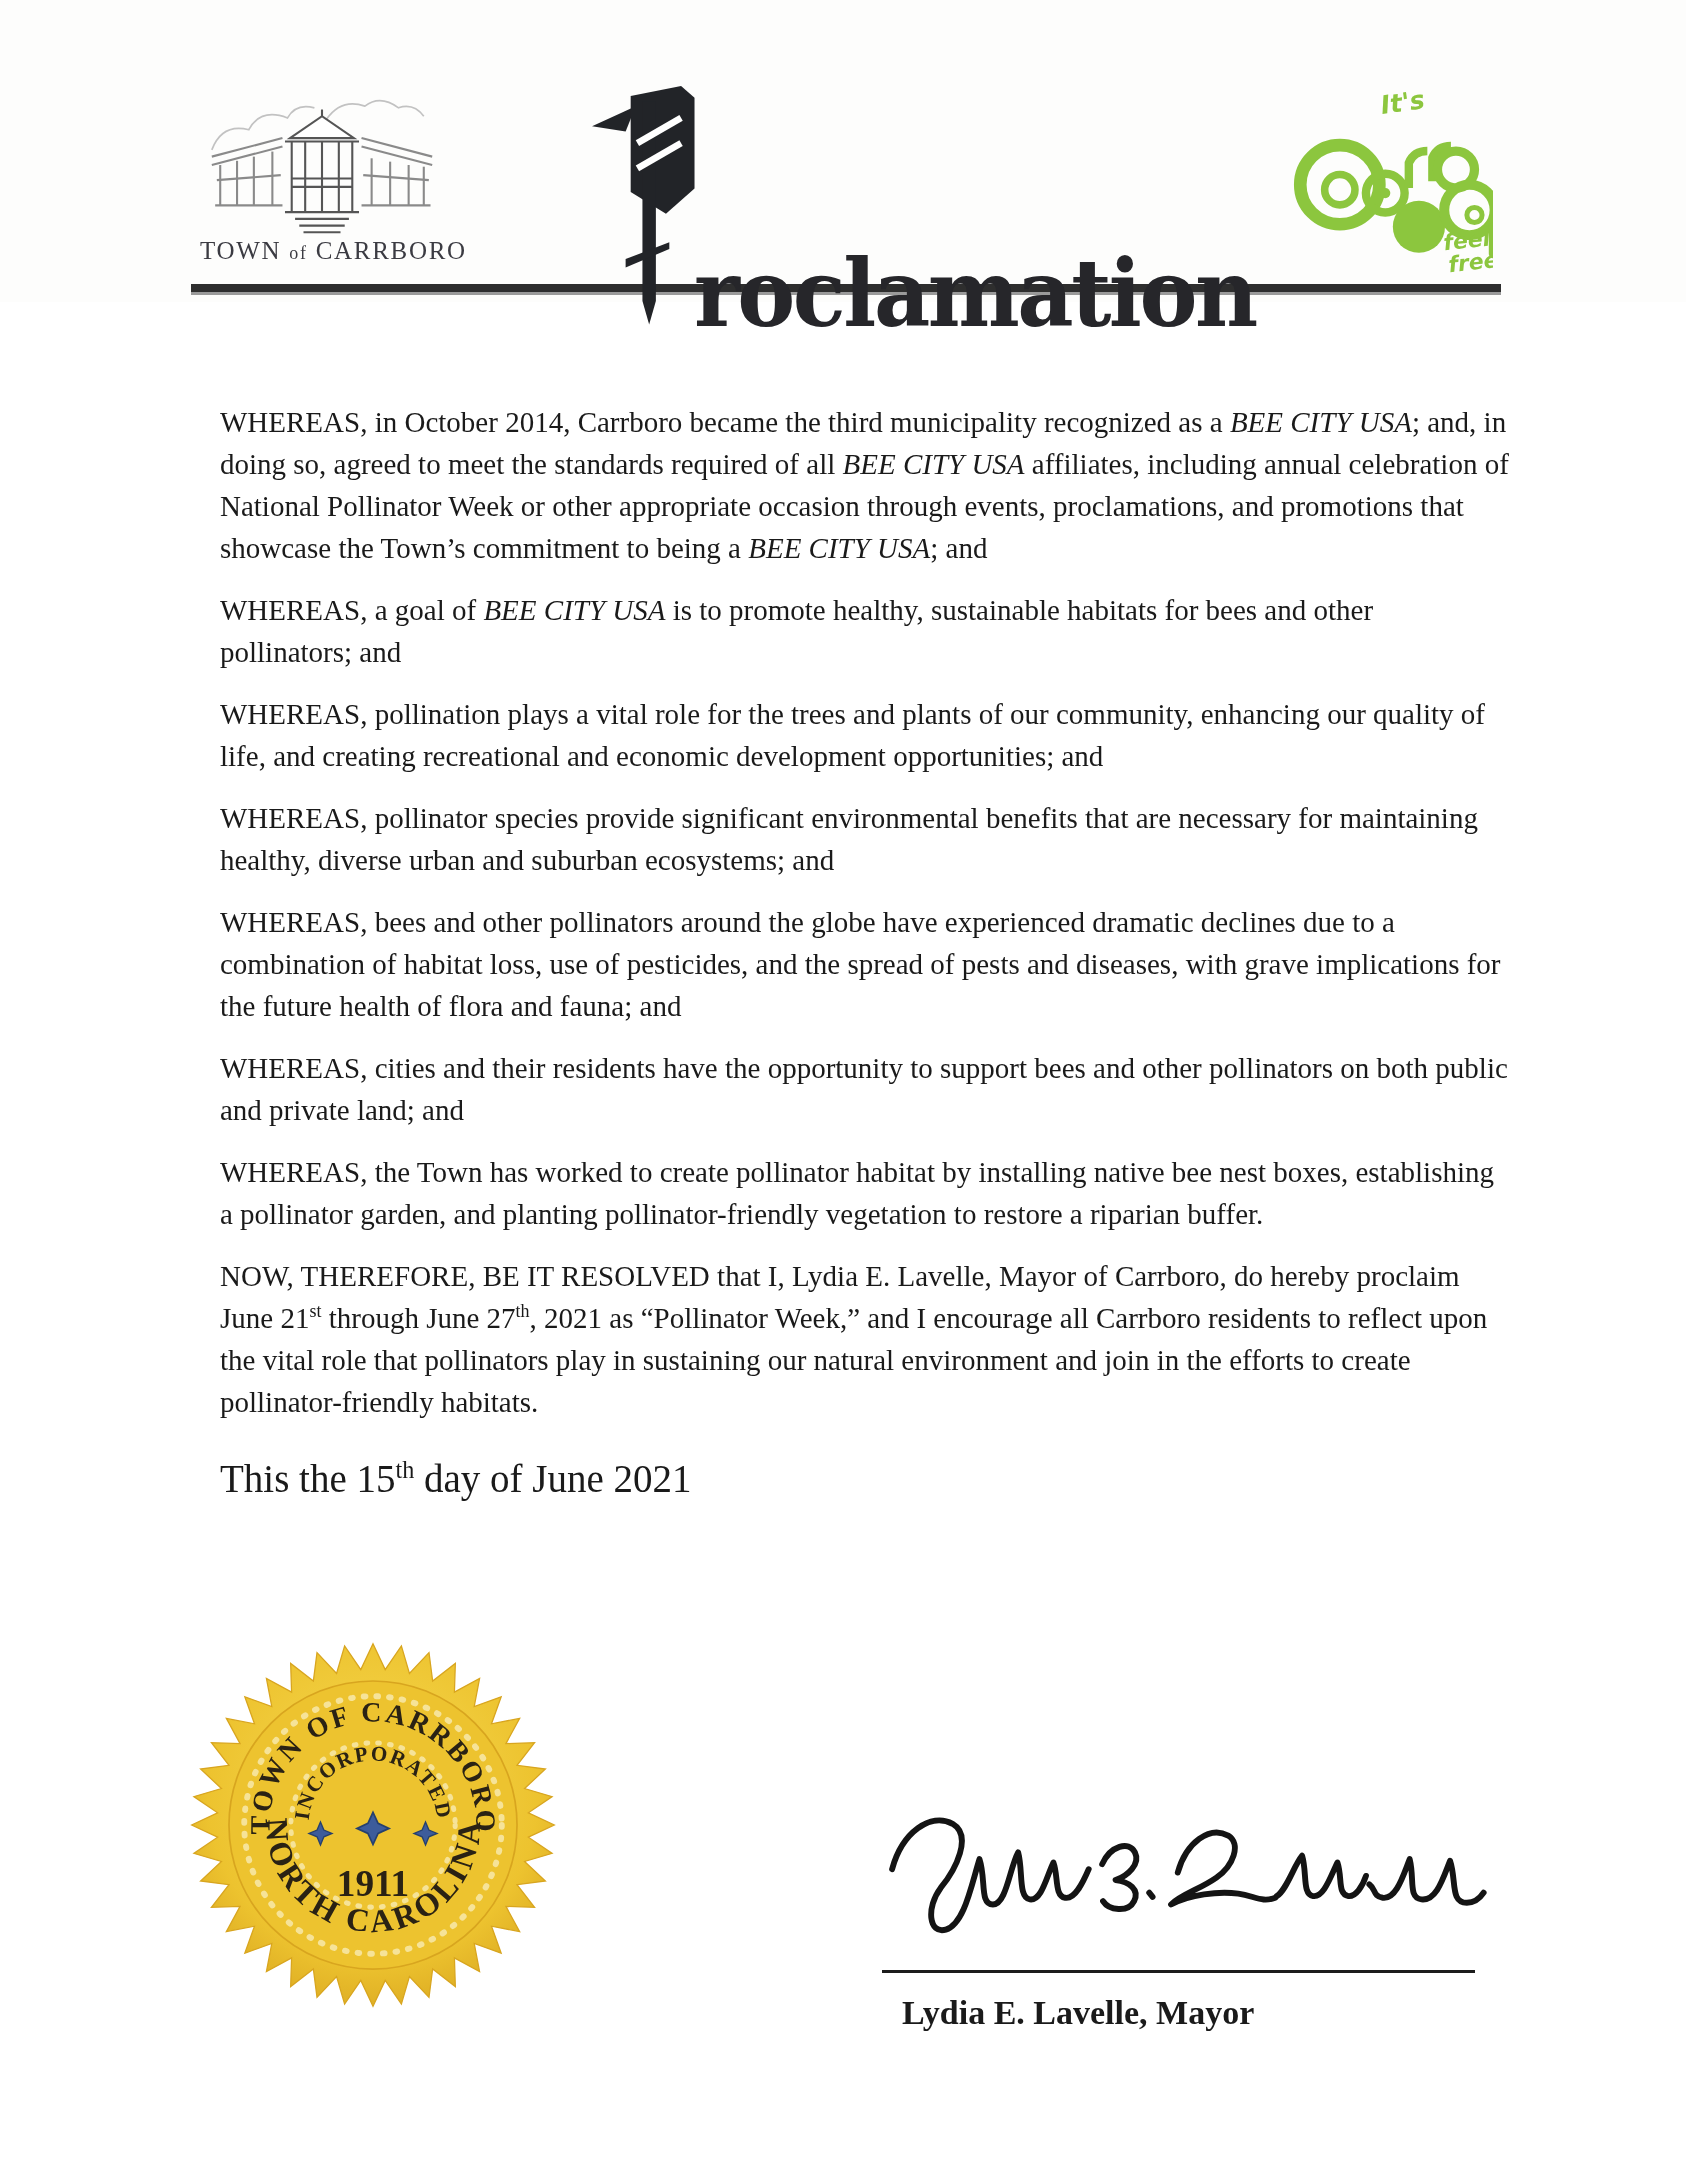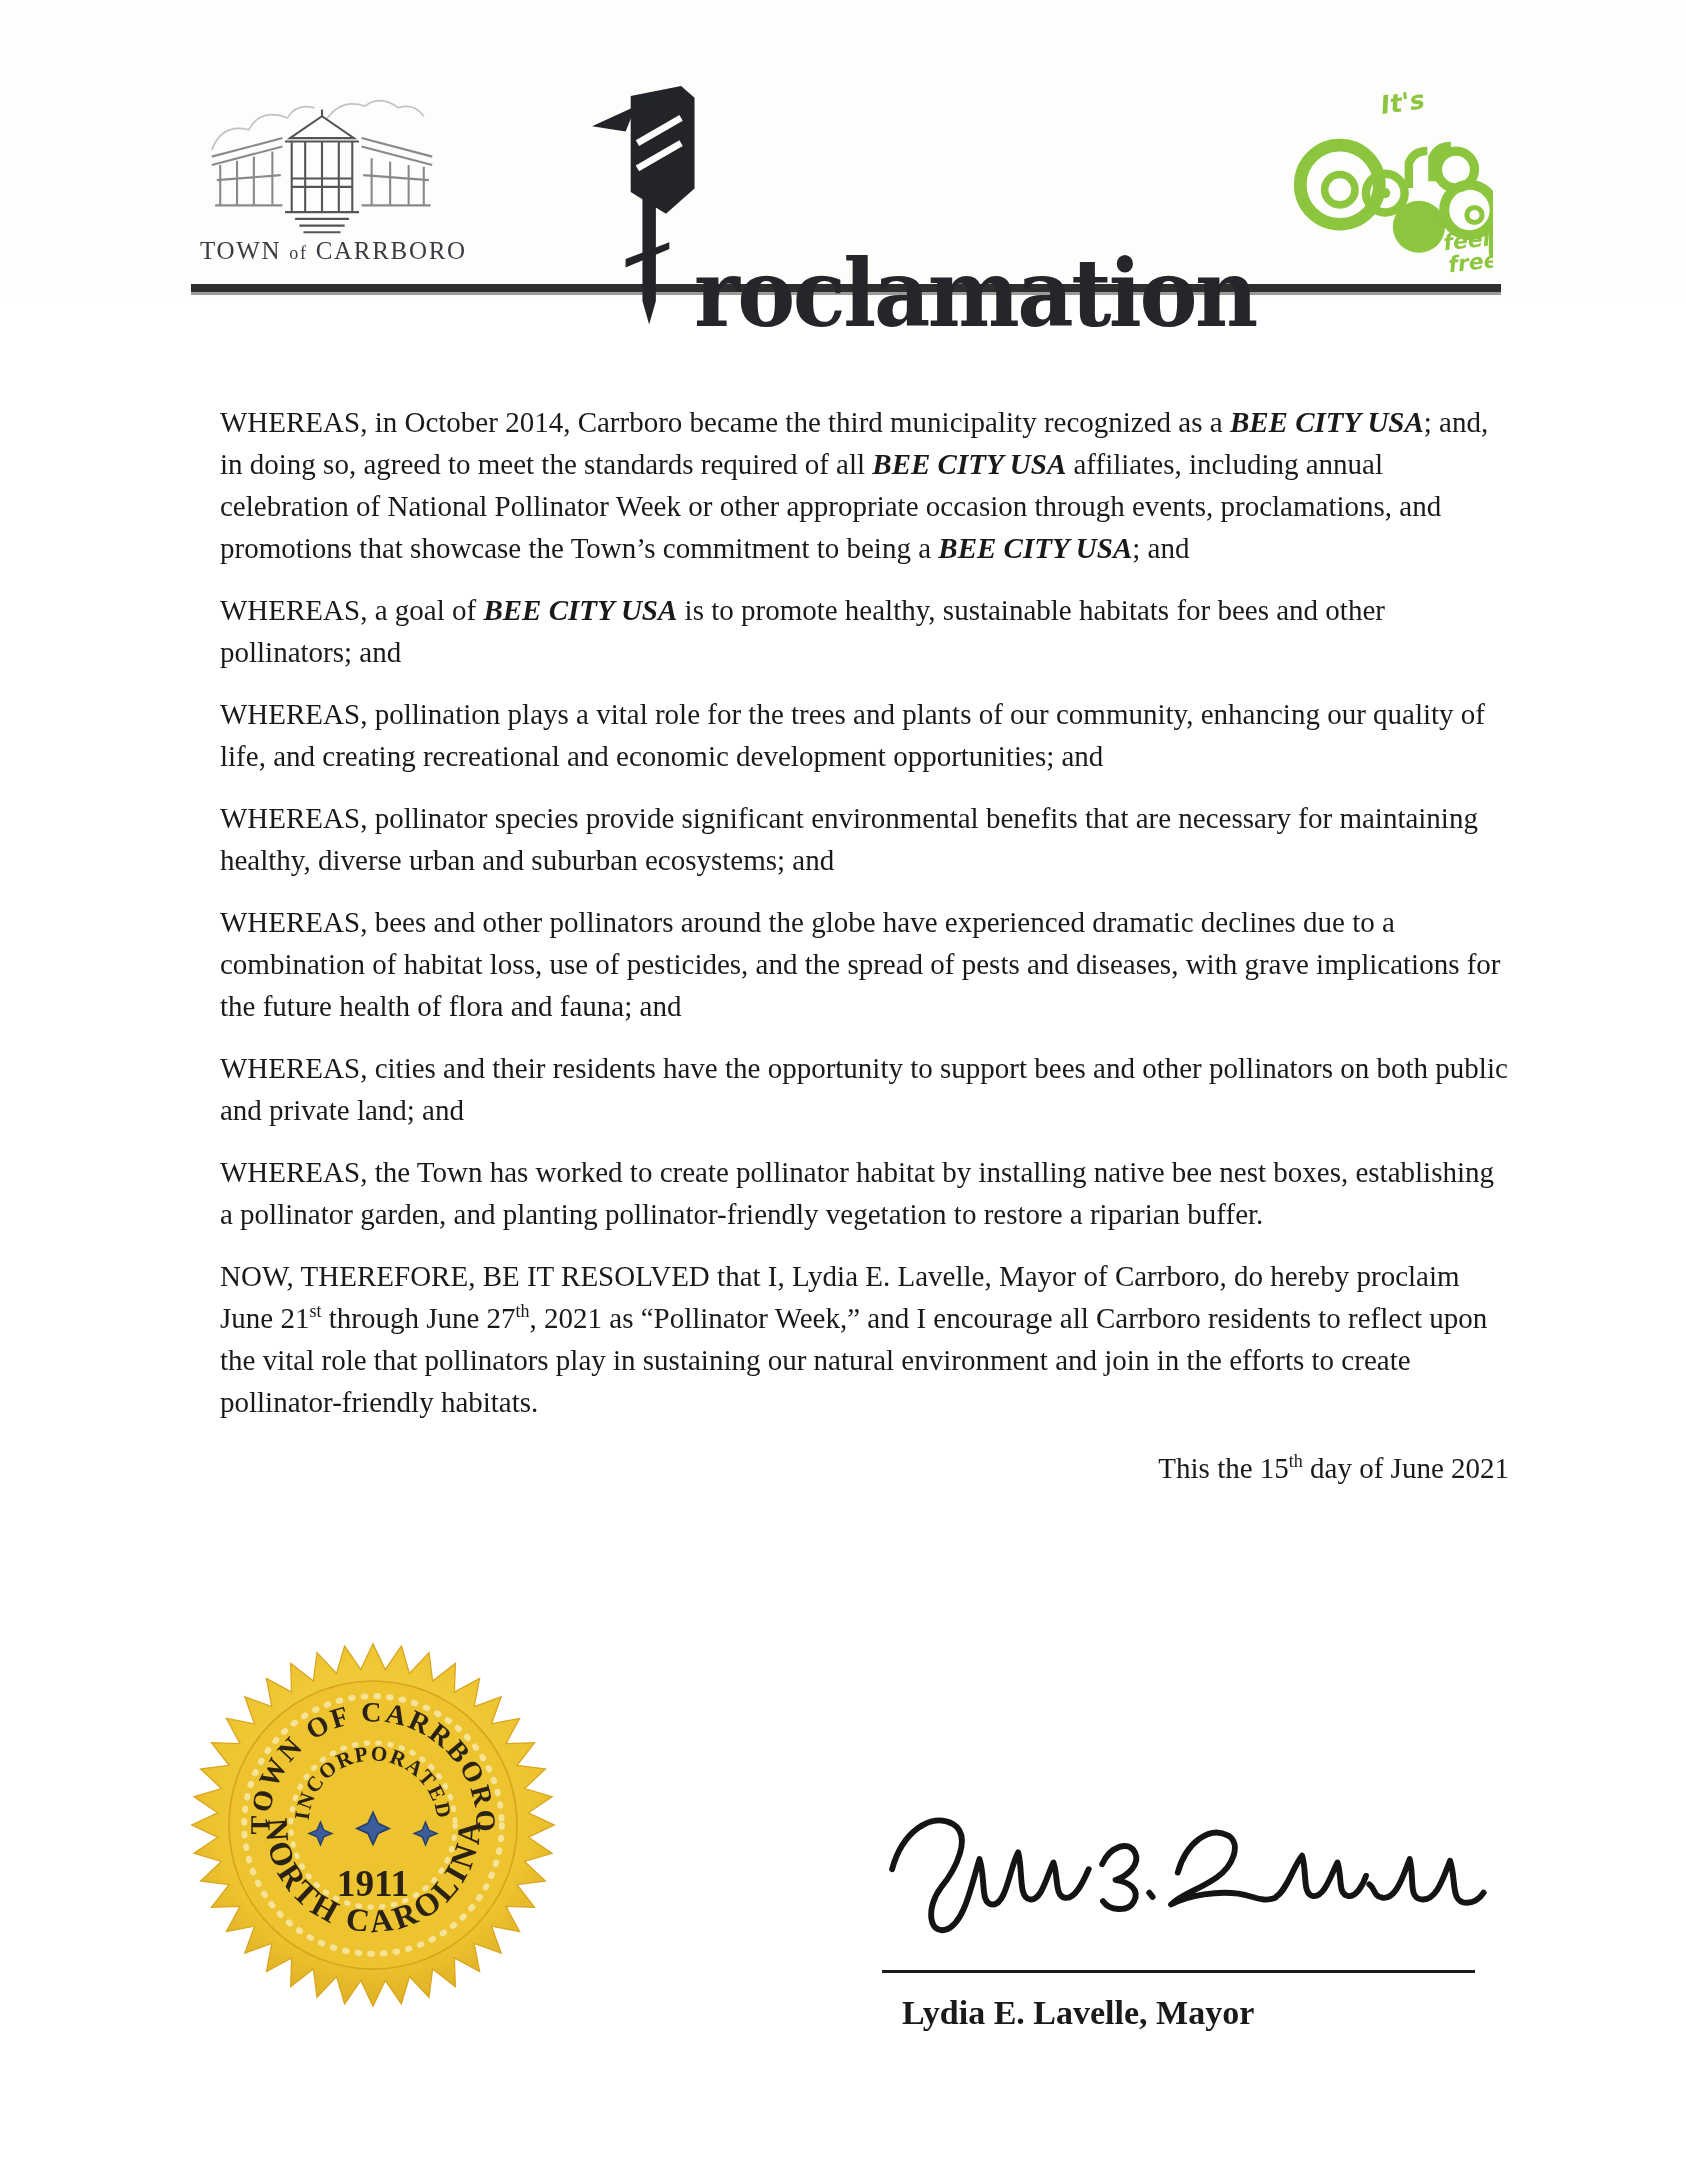--- a/index.html
+++ b/index.html
@@ -54,23 +54,23 @@
   .doc-title{
     position:absolute;left:220px;top:326px;width:1289px;
     text-align:center;font-weight:bold;font-size:36px;letter-spacing:0.8px;
   }
   .body-col{
     position:absolute;left:220px;top:401px;width:1289px;
     font-size:29px;line-height:42px;
   }
   .para{margin:0 0 20px 0;}
   .run-b{font-weight:normal;}
-  .run-i{font-style:italic;font-weight:bold;}
+  .run-i{font-style:italic;}
   .run-sup{vertical-align:super;font-size:0.62em;line-height:0;}
-  .date-line{margin-top:24px;font-size:29px;line-height:42px;text-align:right;}
+  .date-line{margin-top:35px;font-size:39px;line-height:42px;}
 
   
   .seal{position:absolute;left:190px;top:1642px;width:366px;height:366px;}
   .seal text{font-family:"Liberation Serif", serif;font-weight:bold;fill:var(--seal-text);}
 
   
   .signature-block{position:absolute;left:882px;top:1770px;width:613px;}
   .signature-script{display:block;}
   .signature-rule{width:593px;height:3.4px;background:#1c1c1c;margin-top:5px;}
   .signature-name{margin-top:21px;font-weight:bold;font-size:34px;padding-left:20px;}

